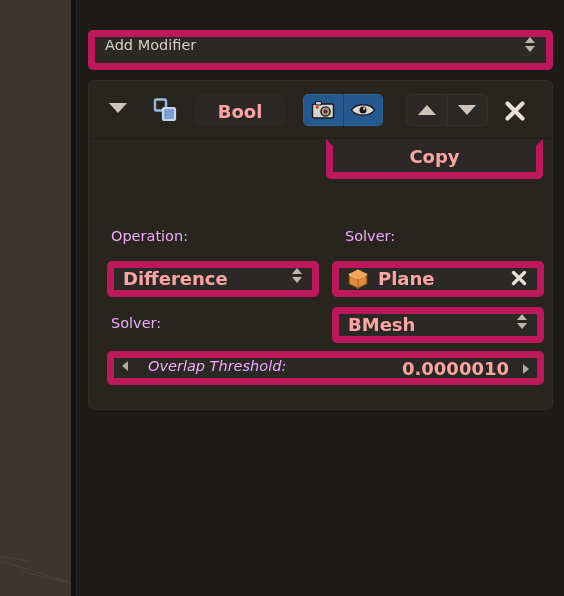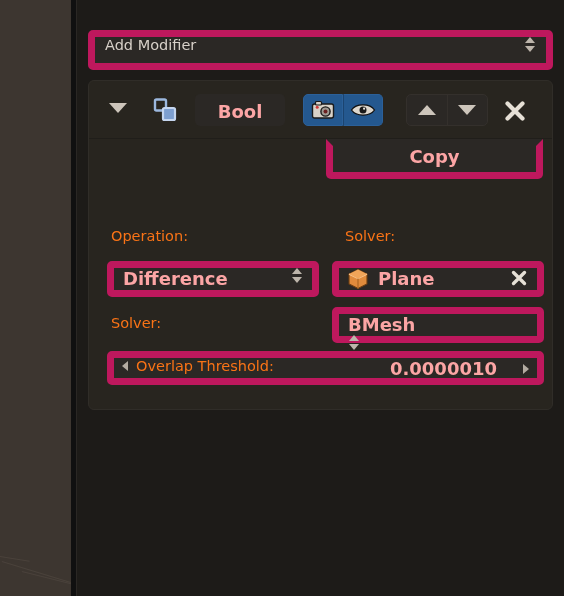--- a/index.html
+++ b/index.html
@@ -68,21 +68,21 @@
     color: #d4cdc5;
     font-size: 14.5px;
     display: flex;
     align-items: flex-start;
   }
   .field.flat-top {
     border-top-color: transparent;
     border-radius: 0 0 5px 5px;
   }
   .label {
-    color: #f97316;
+    color: #f0abfc;
     font-size: 14.5px;
     white-space: nowrap;
   }
   .value {
     color: #fca5a5;
     font-size: 18px;
     white-space: nowrap;
     font-weight: bold;
   }
 
@@ -258,21 +258,20 @@
 
   #label-solver {
     position: absolute; left: 22px; top: 234px; text-align: right;
   }
   #solver-dropdown {
     position: absolute;
     left: 243px; top: 226px;
     width: 212px; height: 36px;
     padding: 0 9px;
     justify-content: space-between;
-    flex-direction: column;
   }
 
   #overlap-row {
     position: absolute;
     left: 18px; top: 270px;
     width: 437px; height: 34px;
     padding: 0 8px;
     justify-content: space-between;
     background: #2b2825;
   }
@@ -286,26 +285,27 @@
   .arrow-right {
     width: 0; height: 0;
     border-top: 5px solid transparent;
     border-bottom: 5px solid transparent;
     border-left: 6px solid #b3aba1;
     flex: none;
   }
   #overlap-left-group {
     display: flex;
     align-items: center;
-    gap: 8px;
+    gap: 20px;
+    font-style: italic;
   }
   #overlap-right-group {
     display: flex;
     align-items: center;
-    gap: 26px;
+    gap: 14px;
   }
 </style>
 </head>
 <body>
 
 <div id="app">
 
   <div id="viewport">
     <div class="vp-line l1"></div>
     <div class="vp-line l2"></div>

